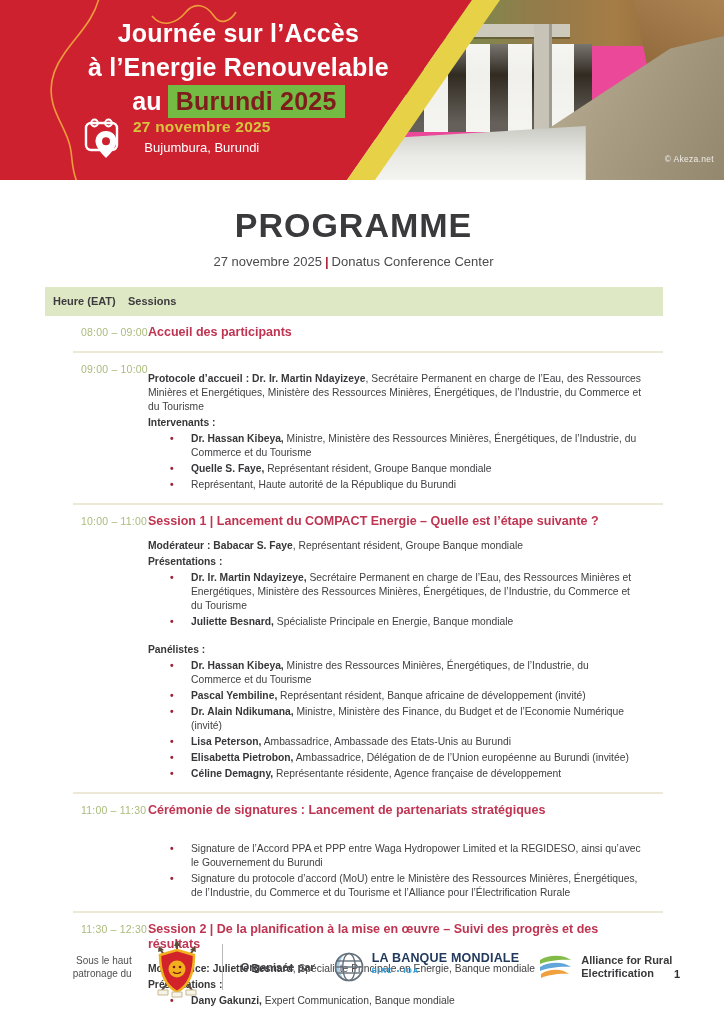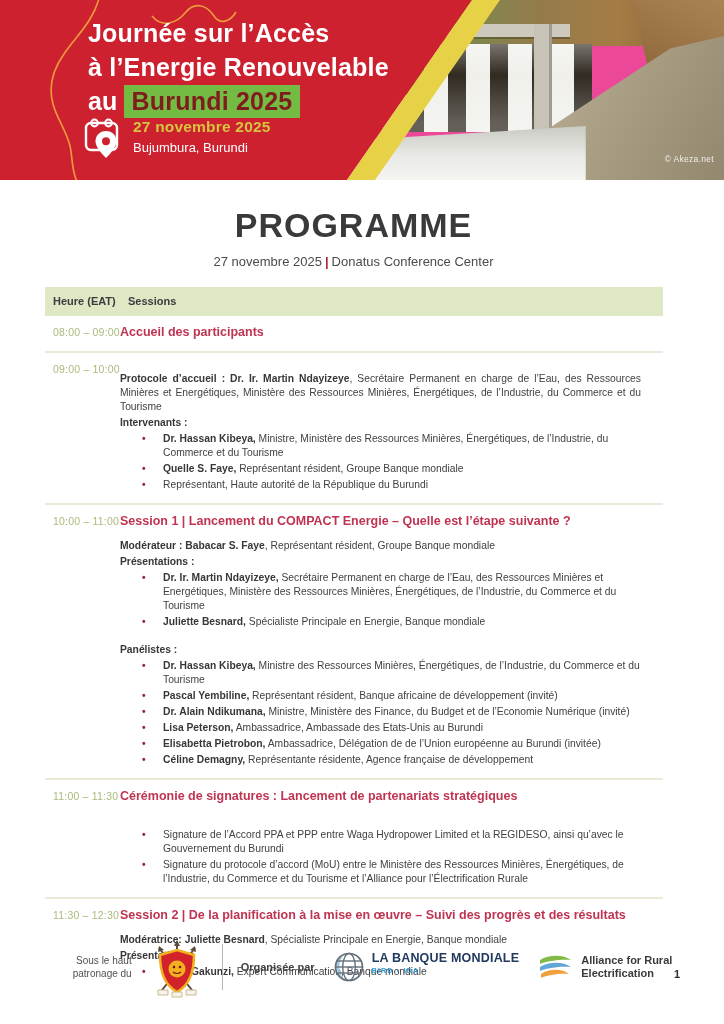--- a/index.html
+++ b/index.html
@@ -28,21 +28,21 @@
   .ph-wall { position:absolute; inset:0;
              background:linear-gradient(118deg,#d6cdb9 0%,#b4a88e 55%,#93876d 100%);
              clip-path:polygon(100% 20%, 100% 100%, 34% 100%, 86% 27%); }
   .ph-foam { position:absolute; left:0; bottom:0; width:64%; height:54px;
              background:linear-gradient(180deg,#c9cac2 0%,#e9eae6 55%,#f4f4f0 100%);
              clip-path:polygon(0 28%, 100% 0, 100% 100%, 0 100%); }
   .credit { position:absolute; right:10px; bottom:16px; font-size:8.5px; color:rgba(255,255,255,.85); letter-spacing:.3px; }
 
   
   .red-panel { position:absolute; inset:0; background:#ce2130;
-               clip-path:polygon(0 0, 472px 0, 347px 180px, 0 180px); }
+               clip-path:polygon(0 0, 472px 0, 347px 180px, 0 180px);text-align:center; }
   .stripe { position:absolute; inset:0; background:#e7d147;
             clip-path:polygon(472px 0, 500px 0, 375px 180px, 347px 180px); }
   .map-outline { position:absolute; left:0; top:0; }
 
   .titles { position:absolute; left:88px; top:16px; }
   .title-line { font-size:25px; line-height:34px; color:#ffffff; font-weight:600; letter-spacing:.2px; white-space:nowrap; }
   .hl { background:#74bb44; color:#7f1d1d; font-weight:700; padding:2px 8px 3px; margin-left:6px; }
 
   .when { position:absolute; left:82px; top:115px; display:flex; gap:9px; align-items:flex-start; }
   .when-date { color:#d7c43e; font-weight:700; font-size:15.5px; margin-top:3px; letter-spacing:.2px; }
@@ -52,21 +52,21 @@
   main { position:absolute; top:180px; left:0; right:17px; }
   h1.doc-title { text-align:center; font-size:34px; font-weight:700; color:#3a393c; margin-top:26px; letter-spacing:1px; }
   .subtitle { text-align:center; font-size:13px; color:#4b4a4d; margin-top:9px; }
   .subtitle .pipe { color:#b02438; font-weight:700; padding:0 3px; }
 
   .schedule { margin:18px 44px 0 45px; font-size:10.3px; color:#414043; }
   .thead { display:flex; background:#dfe8c5; padding:8px 0 9px; font-weight:700; font-size:11px; color:#3c3b3e; }
   .th-time { width:75px; padding-left:8px; flex-shrink:0; }
   .th-sessions { margin-left:8px; }
 
-  .row { display:flex; padding:9px 0 11px; border-bottom:2px solid #ece9d8; }
+  .row { display:flex; padding:9px 0 11px; border-bottom:2px solid #ece9d8;margin-left:28px; }
   .row:last-child { border-bottom:none; }
   .rtime { width:75px; padding-left:8px; flex-shrink:0; color:#a9bb7d; font-size:10.5px; padding-top:1px; letter-spacing:.2px; white-space:nowrap; }
   .rbody { flex:1; padding-right:22px; min-width:0; }
   .rtitle { color:#bf3451; font-weight:700; font-size:12.5px; line-height:15px; }
   .content { margin-top:10px; }
   .para { text-align:justify; line-height:14px; }
   .b { font-weight:700; color:#383639; }
   .dlabel { font-weight:700; color:#383639; line-height:14px; margin-top:2px; }
   ul.blist { list-style:none; margin-top:2px; }
   .blist li { position:relative; padding-left:43px; line-height:14px; margin-top:2px; }

